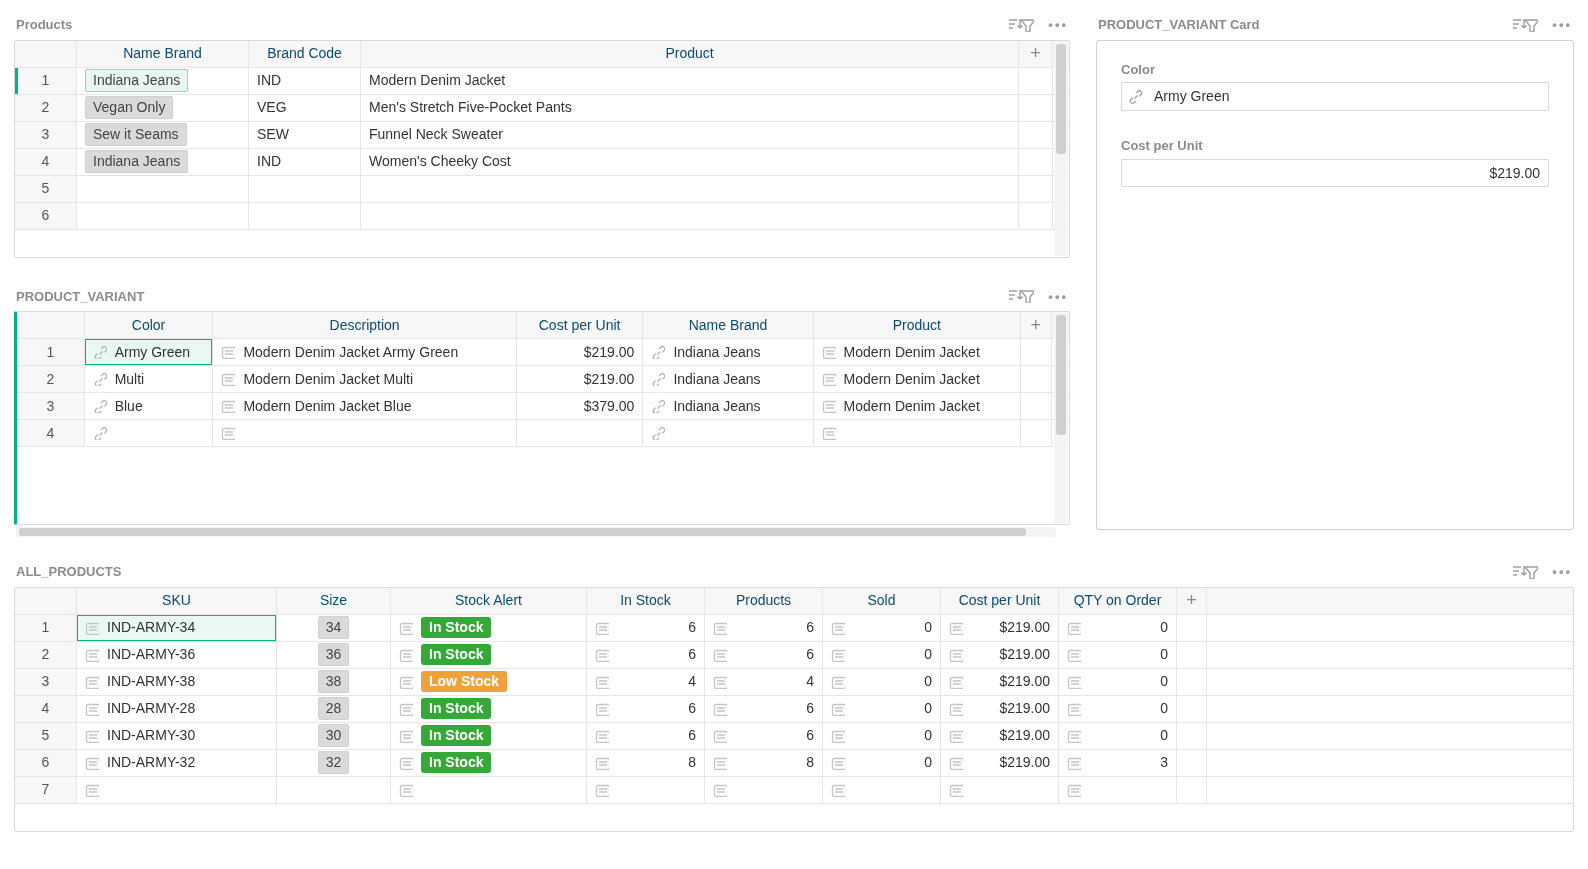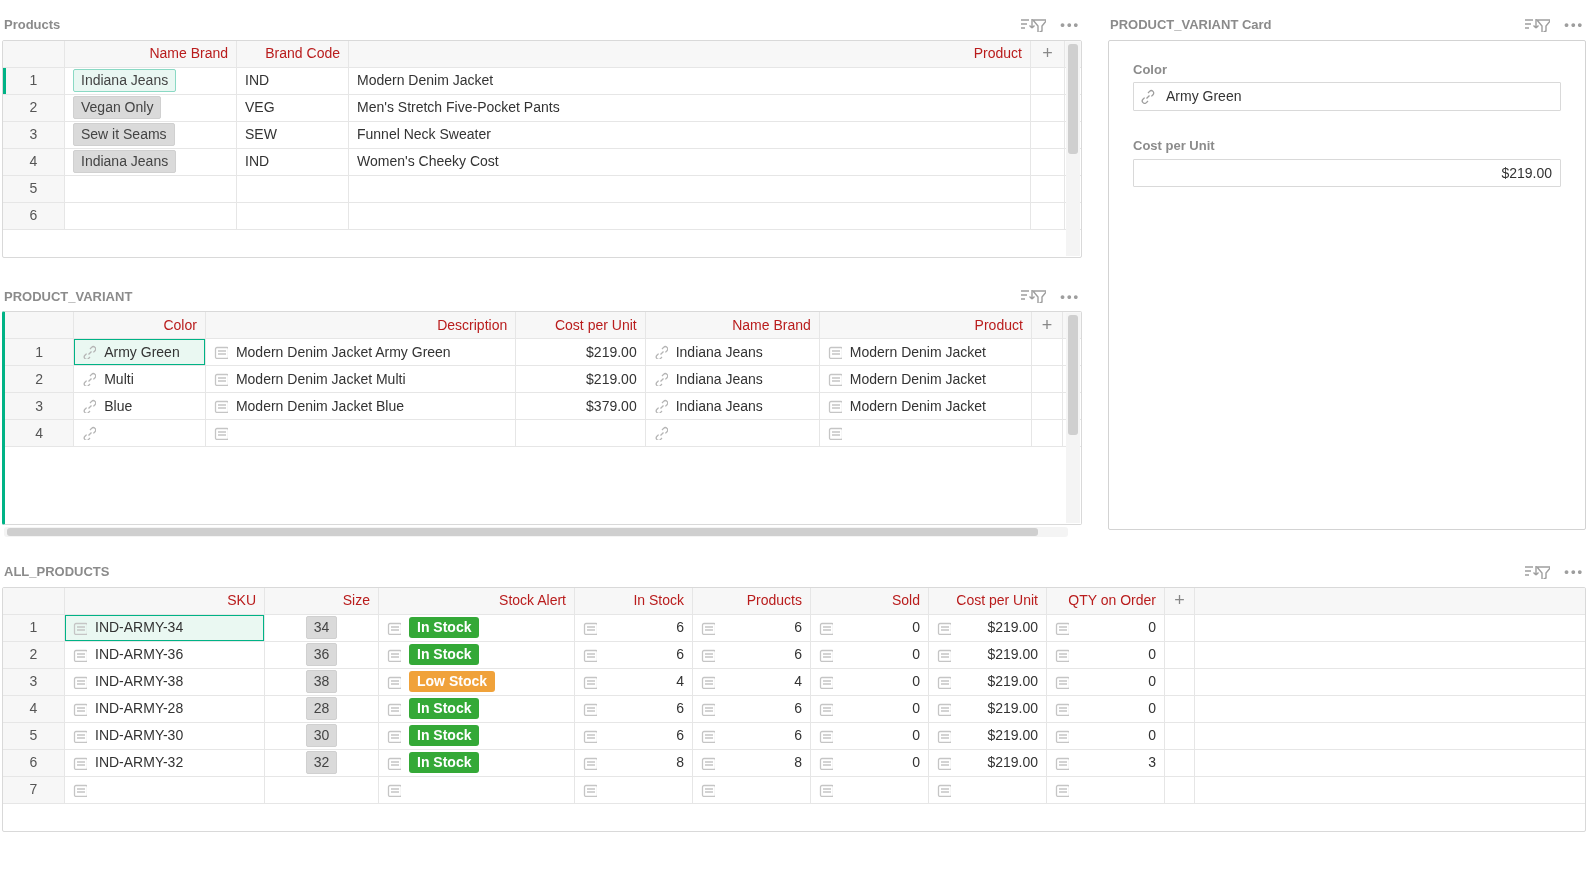--- a/index.html
+++ b/index.html
@@ -3,32 +3,32 @@
 <meta charset="utf-8">
 <style>
   :root{
     --bd:#d9d9d9; --bd2:#e6e6e6; --hdr:#f7f7f7; --txt:#333;
     --muted:#8b8b8b; --muted2:#777; --teal:#00b386; --teal2:#8ad9c4;
     --green:#34a937; --orange:#f0a23a; --chip:#dadada; --chipDark:#d0d0d0;
     --link:#5b8e83; --rowh:27px; --panel:#fff; --card-bd:#d3d3d3;
   }
   *{box-sizing:border-box;}
   html,body{margin:0;padding:0;background:#fff;font:14px/1.35 "Segoe UI",Arial,sans-serif;color:var(--txt);}
-  .page{padding:10px 2px;}
+  .page{padding:10px 14px;}
   .top-row{display:flex;gap:26px;align-items:flex-start;}
   .left-col{flex:1;min-width:0;}
   .right-col{width:478px;}
   .panel-label{font-size:13px;color:var(--muted);font-weight:600;margin:6px 2px 6px 2px;display:flex;align-items:center;}
   .panel-label .spacer{flex:1;}
   .hdr-icon{color:#9e9e9e;margin-left:14px;cursor:pointer;display:inline-flex;align-items:center;}
   .hdr-icon svg{display:block;}
   .grid{border:1px solid var(--bd);border-radius:2px;background:var(--panel);position:relative;overflow:hidden;}
   table{border-collapse:separate;border-spacing:0;width:100%;table-layout:fixed;}
   th,td{border-right:1px solid var(--bd2);border-bottom:1px solid var(--bd2);height:var(--rowh);padding:0 8px;text-align:left;white-space:nowrap;overflow:hidden;text-overflow:ellipsis;font-weight:400;}
-  th{background:var(--hdr);color:#b91c1c;text-align:right;}
+  th{background:var(--hdr);color:#0c4a6e;text-align:center;}
   .rownum{width:60px;text-align:center;color:#555;background:var(--hdr);}
   td.rownum{background:var(--hdr);}
   .brand-chip{display:inline-block;background:var(--chip);border:1px solid var(--chipDark);border-radius:2px;padding:1px 7px;color:#444;}
   .brand-chip.sel{background:#e9f7f2;border-color:var(--teal2);}
   .size-chip{display:inline-block;background:var(--chip);border:1px solid var(--chipDark);border-radius:2px;padding:1px 7px;color:#444;min-width:28px;text-align:center;}
   .badge{display:inline-block;border-radius:3px;padding:1px 8px;color:#fff;font-weight:600;}
   .badge.green{background:var(--green);}
   .badge.orange{background:var(--orange);}
   .addcol{width:34px;text-align:center;color:#888;font-size:18px;cursor:pointer;}
   .cell-right{text-align:right;}

